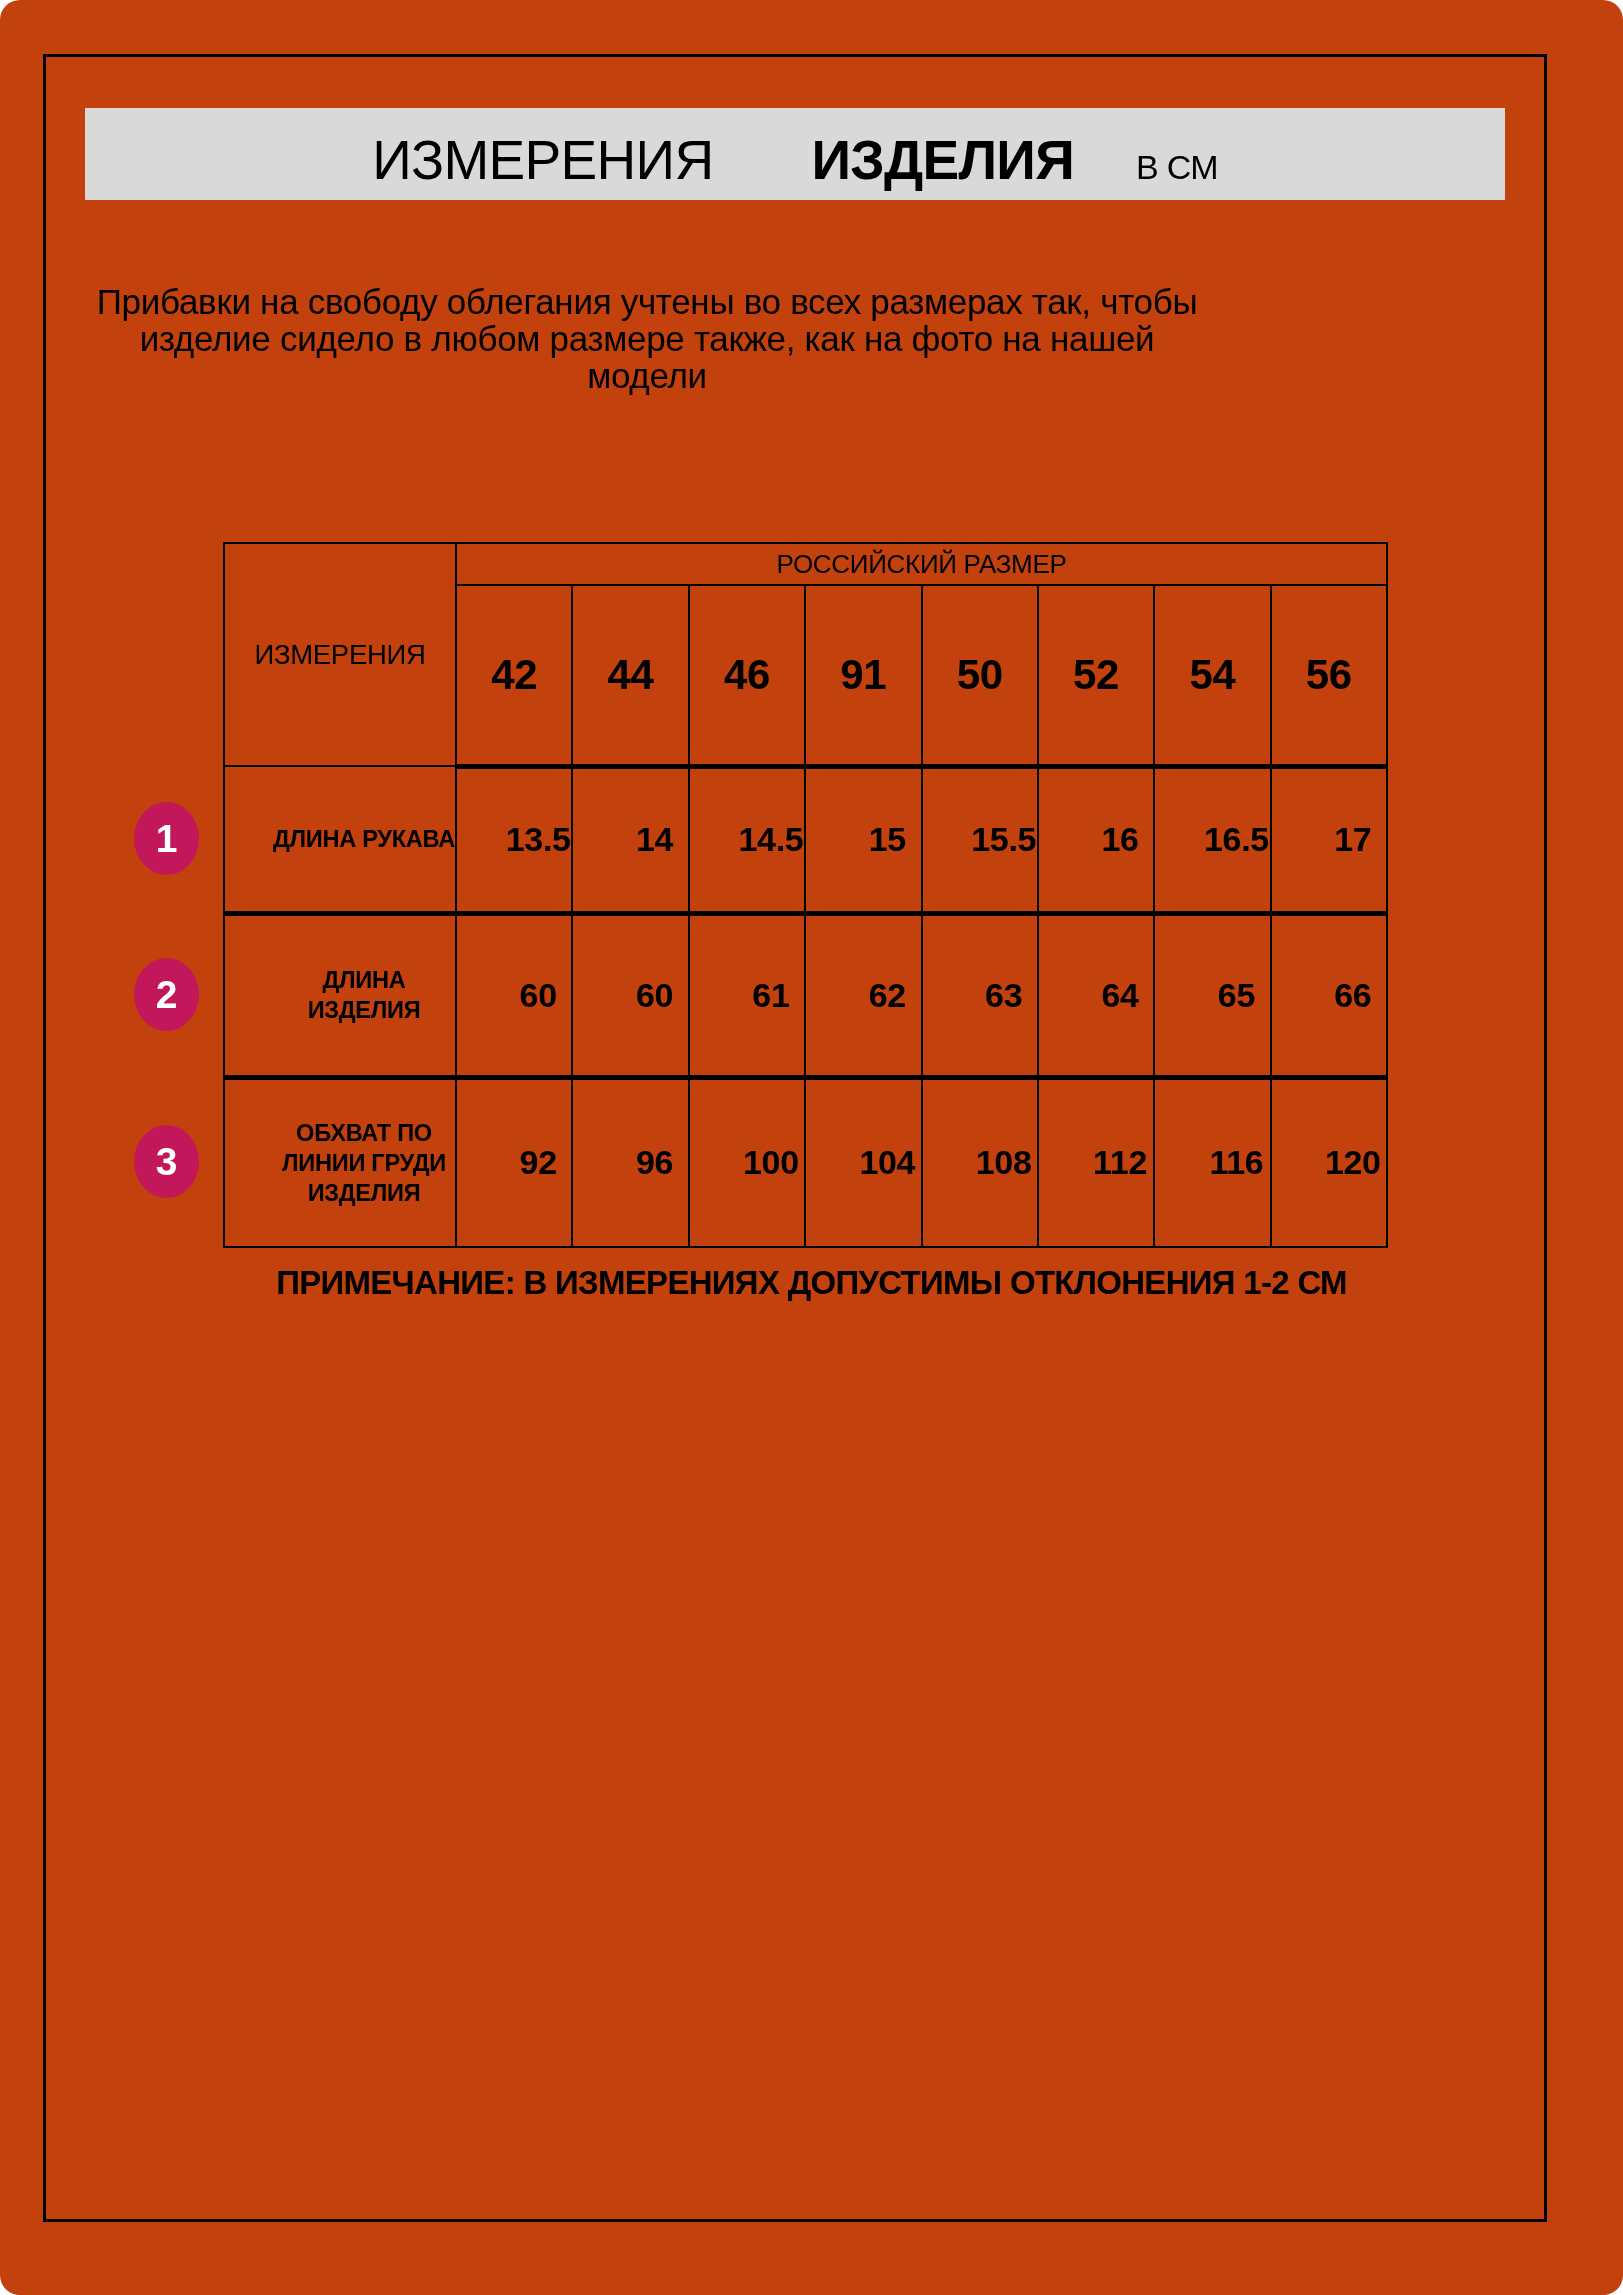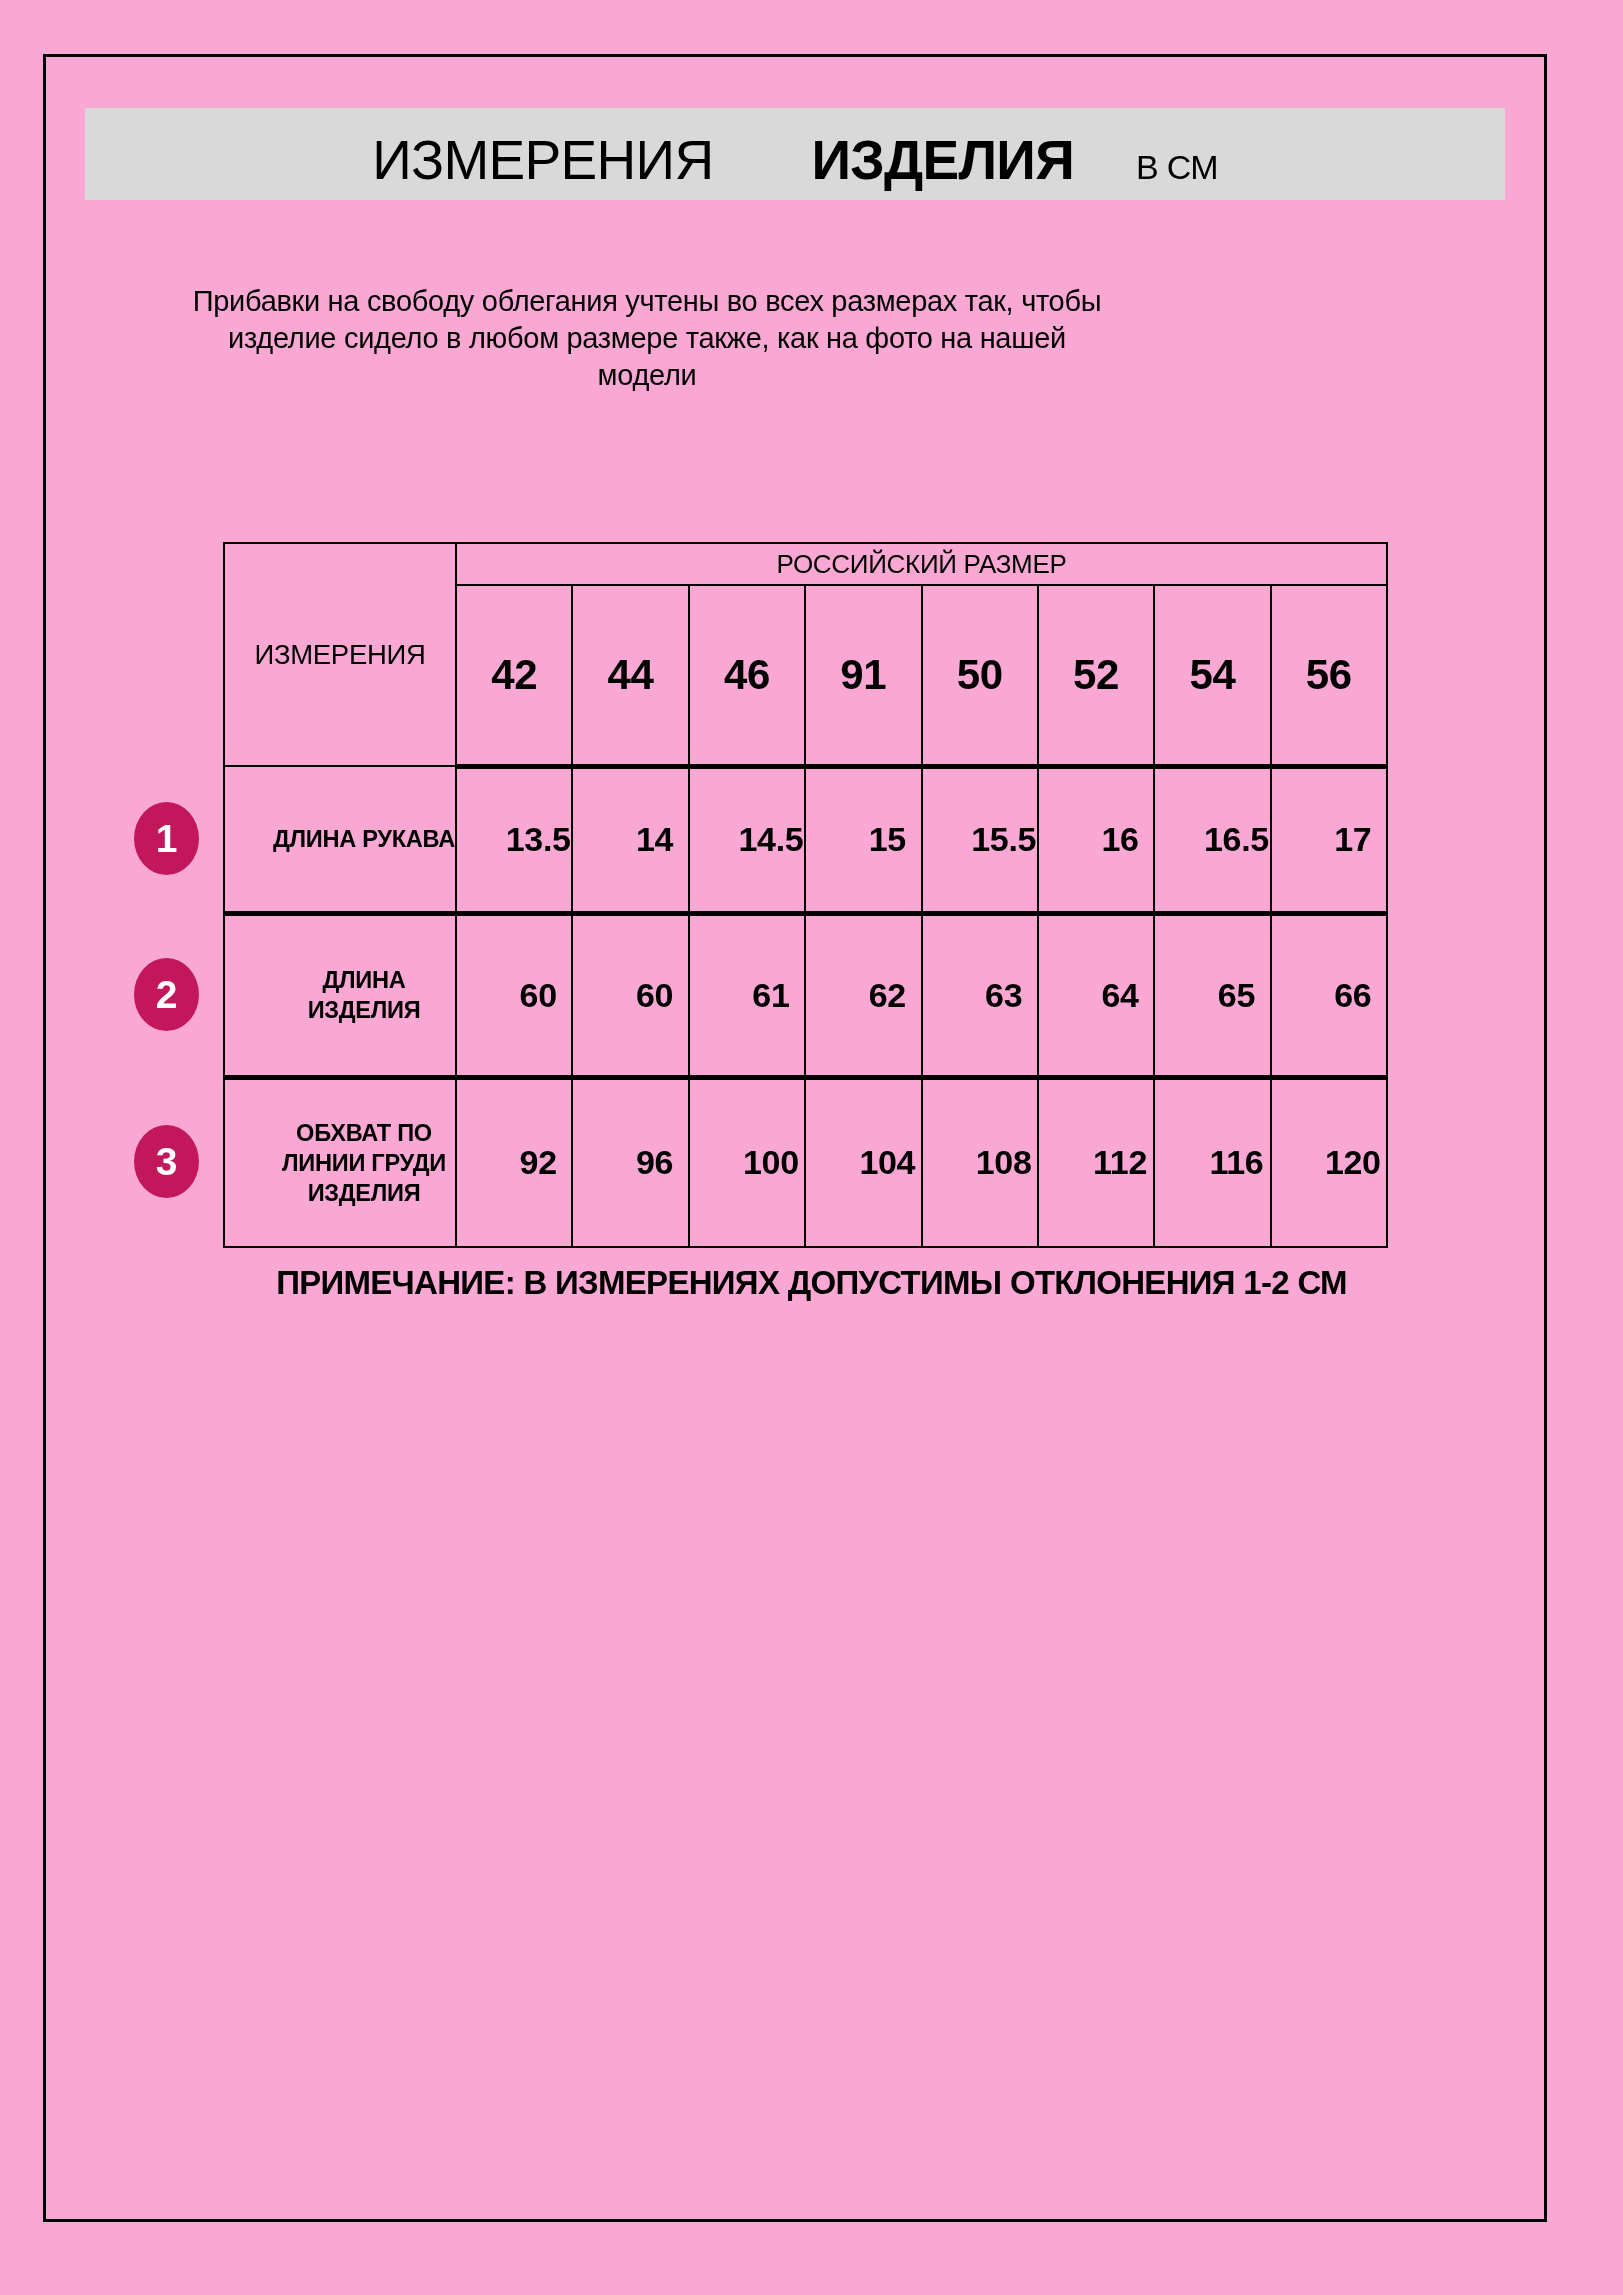--- a/index.html
+++ b/index.html
@@ -3,22 +3,23 @@
 <meta charset="utf-8">
 <style>
   * { margin: 0; padding: 0; box-sizing: border-box; }
   html, body { background: #ffffff; }
   body { font-family: "Liberation Sans", sans-serif; color: #000; }
 
   .page {
     position: relative;
     width: 1623px;
     height: 2295px;
-    background: #f9a8d4;
+    background: #c2410c;
     overflow: hidden;
+    border-radius: 20px;
   }
 
   .frame {
     position: absolute;
     left: 43px; top: 54px;
     width: 1504px; height: 2168px;
     border: 3.9px solid #000;
   }
 
   .title-band {
@@ -43,21 +44,21 @@
     font-size: 41px;
     font-weight: 400;
     letter-spacing: -0.7px;
   }
 
   .description {
     position: absolute;
     left: 0; top: 283px;
     width: 1294px;
     text-align: center;
-    font-size: 29px;
+    font-size: 35px;
     line-height: 37px;
     letter-spacing: -0.3px;
     white-space: pre-line;
   }
 
   table.size-table {
     position: absolute;
     left: 223px; top: 542px;
     width: 1165px;
     border-collapse: collapse;

